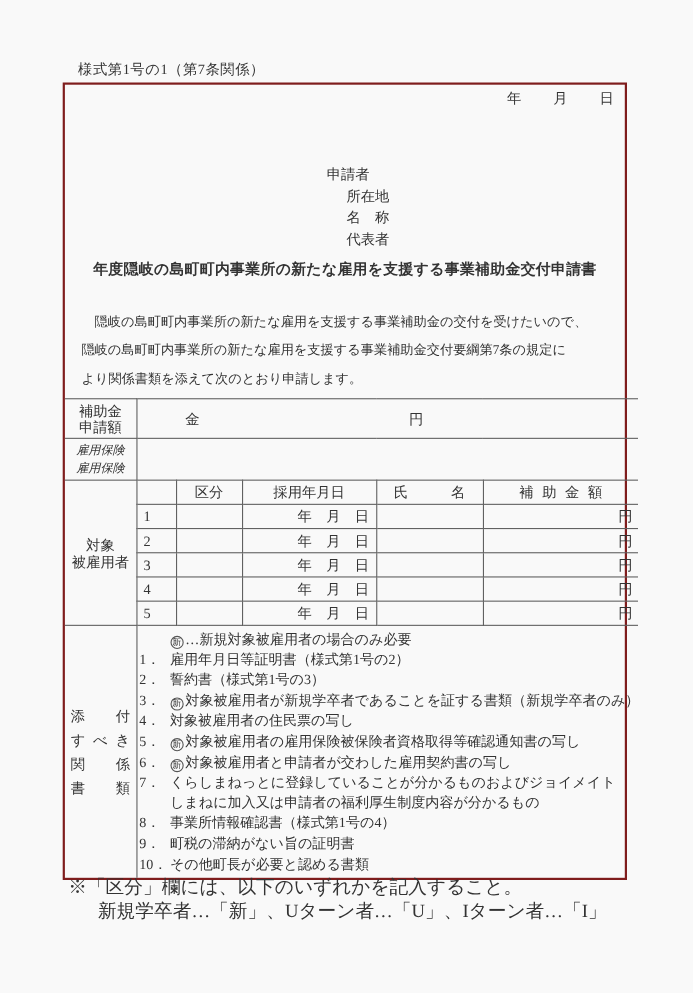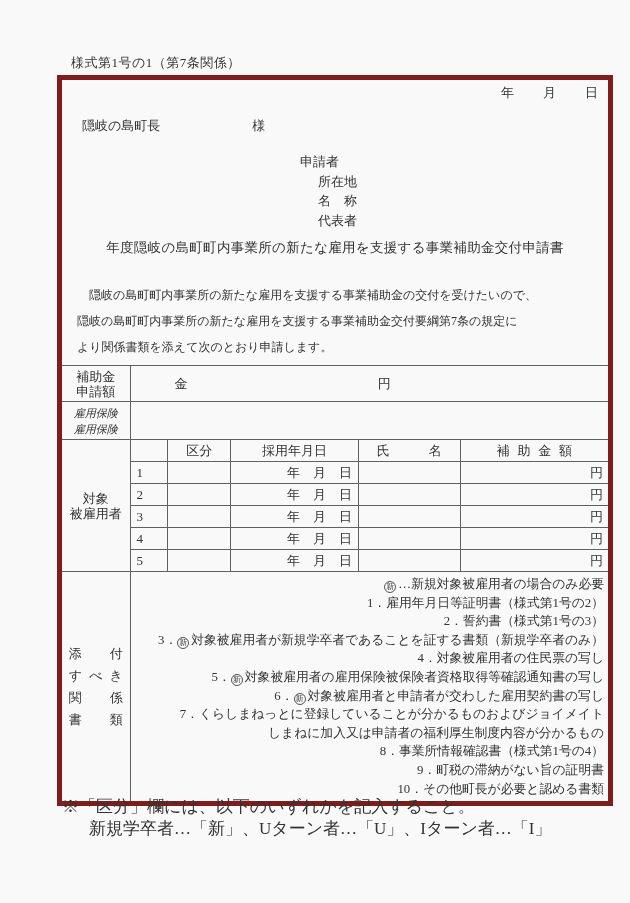--- a/index.html
+++ b/index.html
@@ -1,30 +1,30 @@
 <!DOCTYPE html>
 <html><head>
 <meta charset="utf-8">
 <style>
   * { margin:0; padding:0; box-sizing:border-box; }
   body { width:630px; height:903px; background:#f9f9f9; font-family:"Liberation Serif","DejaVu Serif",serif; color:#333; }
   .page { position:relative; width:630px; height:903px; overflow:hidden; }
 
   .form-code { position:absolute; left:71px; top:54px; font-size:13px; letter-spacing:0.5px; white-space:nowrap; }
 
-  .doc-box { position:absolute; left:57px; top:75px; width:556px; border:5px solid #7f1d1d; background:transparent; }
+  .doc-box { position:absolute; left:57px; top:75px; width:513px; border:2px solid #7f1d1d; background:transparent; }
 
   
   .top-section { position:relative; height:285px; font-size:13px; }
   .date-line { position:absolute; top:4px; right:9px; letter-spacing:1px; }
   .addressee-line { position:absolute; top:37px; left:20px; white-space:nowrap; }
   .honorific { margin-left:92px; }
   .applicant-block { position:absolute; top:72px; left:238px; line-height:19.5px; }
   .applicant-fields { margin-left:18px; }
-  .doc-title { position:absolute; top:159px; left:0; width:100%; text-align:center; font-size:13.5px; letter-spacing:0.3px; white-space:nowrap; }
+  .doc-title { position:absolute; top:159px; left:0; width:100%; text-align:center; font-size:13.5px; letter-spacing:0.3px; white-space:nowrap;font-weight:bold; }
   .paragraph { position:absolute; top:202px; left:15px; right:10px; font-size:12px; line-height:26px; }
   .paragraph div { white-space:nowrap; }
 
   
   table.grid { width:100%; border-collapse:collapse; table-layout:fixed; font-size:13px; }
   table.grid td { border:1px solid #616161; vertical-align:middle; overflow:hidden; }
   table.grid td:first-child { border-left:none; }
   table.grid td:last-child { border-right:none; }
   table.grid tr:last-child td { border-bottom:none; }
 
@@ -49,44 +49,41 @@
 
   td.cell-head { text-align:center; white-space:nowrap;font-family:Liberation Mono, monospace; }
   td.cell-no { text-align:left; padding-left:6px; }
   td.cell-date { text-align:right; padding-right:6px; white-space:nowrap; }
   td.cell-unit { text-align:right; padding-right:5px; }
 
   
   td.att-label-cell { text-align:center; }
   .att-label { width:54px; margin:0 auto; }
   .att-label .lab-row { display:flex; justify-content:space-between; line-height:22px; font-size:13px; }
-  td.att-content { height:224px; padding:3px 4px 3px 2px; vertical-align:top;text-align:right; }
+  td.att-content { height:224px; padding:3px 4px 3px 2px; vertical-align:top; }
   .att-line { font-size:12.8px; line-height:18.6px; white-space:nowrap; }
   .att-pre { display:inline-block; width:28px; }
   .att-mark { display:inline-flex; width:12px; height:12px; border:1px solid #555; border-radius:50%; align-items:center; justify-content:center; font-size:8px; line-height:1; margin-right:2px; vertical-align:-1px; }
   .att-mark:empty { display:none; }
 
   
   .footnote { position:absolute; left:62px; top:796px; font-size:17px; line-height:22px; white-space:nowrap;font-family:Liberation Serif, serif; }
   .footnote .fn2 { margin-left:27px; }
 </style>
 </head>
 <body>
 
 <div class="page">
 
   <div class="form-code">様式第1号の1（第7条関係）</div>
 
   <div class="doc-box">
 
     <div class="top-section">
       <div class="date-line">年　　月　　日</div>
-      <div class="addressee-line">
-        <span>隠岐の島町長</span><span class="honorific">様</span>
-      </div>
       <div class="applicant-block">
         <div>申請者</div>
         <div class="applicant-fields">
           <div>所在地</div>
           <div>名　称</div>
           <div>代表者</div>
         </div>
       </div>
       <div class="doc-title">年度隠岐の島町町内事業所の新たな雇用を支援する事業補助金交付申請書</div>
       <div class="paragraph">

